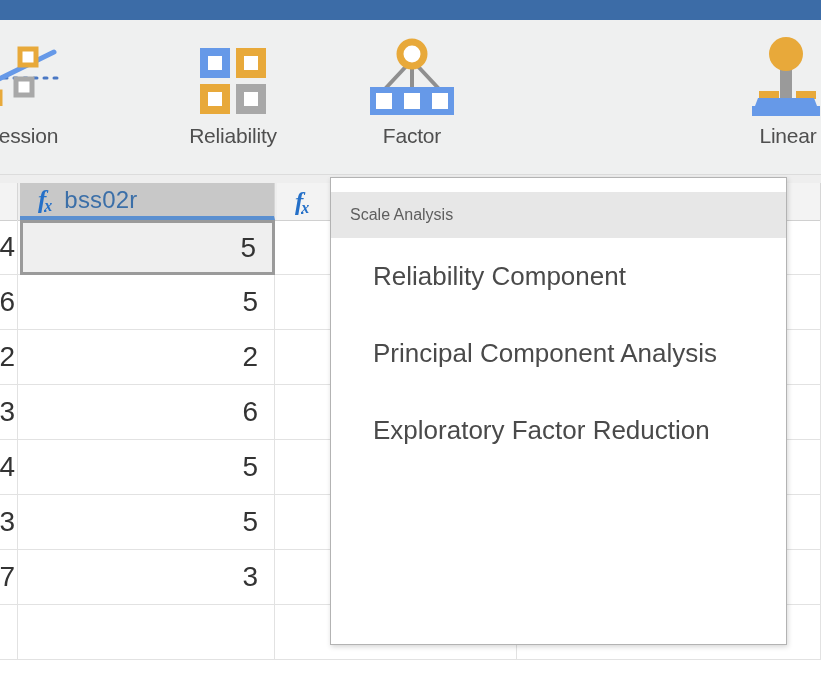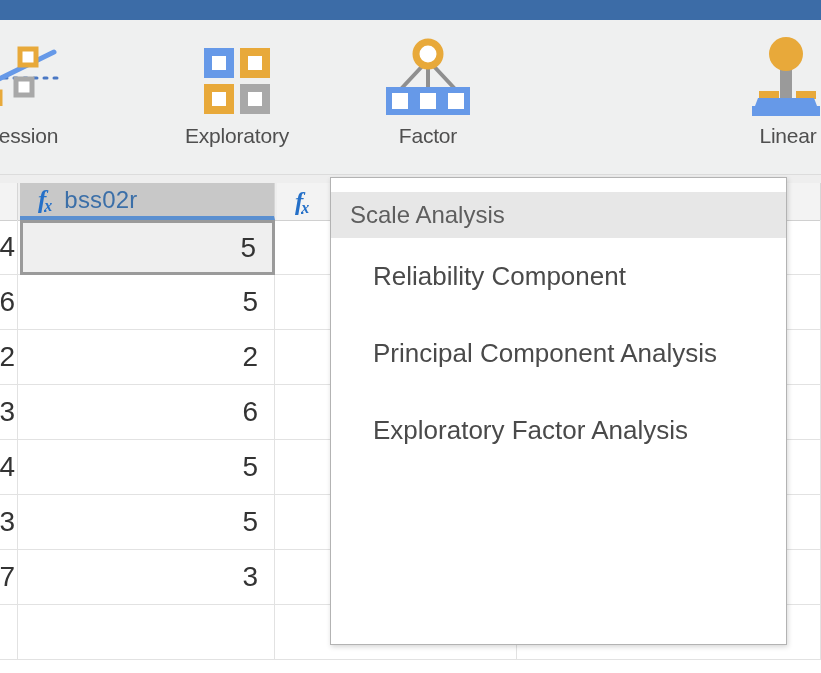--- a/index.html
+++ b/index.html
@@ -186,21 +186,21 @@
     box-sizing: border-box;
     box-shadow: 1px 2px 5px rgba(0,0,0,0.16);
     z-index: 50;
   }
   .menu-header {
     height: 46px;
     background: #e7e7e7;
     display: flex;
     align-items: center;
     padding-left: 19px;
-    font-size: 24px;
+    font-size: 16px;
     color: #5e5e5e;
     font-family: "Liberation Sans", sans-serif;
     cursor: default;
   }
   .menu-item {
     height: 77px;
     display: flex;
     align-items: center;
     padding-left: 42px;
     font-size: 26px;
@@ -236,24 +236,24 @@
     <div class="ribbon-label">Regression</div>
   </div>
 
   <div class="ribbon-group" style="left:185px;">
     <div class="ribbon-icon">
       <div class="freq-sq" style="left:15px; top:16px; border-color:#6699e8;"></div>
       <div class="freq-sq" style="left:51px; top:16px; border-color:#e8a93a;"></div>
       <div class="freq-sq" style="left:15px; top:52px; border-color:#e8a93a;"></div>
       <div class="freq-sq" style="left:51px; top:52px; border-color:#a8a8a8;"></div>
     </div>
-    <div class="ribbon-label">Exploratory</div>
-  </div>
-
-  <div class="ribbon-group" style="left:380px;">
+    <div class="ribbon-label">Reliability</div>
+  </div>
+
+  <div class="ribbon-group" style="left:364px;">
     <div class="ribbon-icon">
       <svg width="96" height="90" viewBox="0 0 96 90" xmlns="http://www.w3.org/2000/svg">
         <line x1="48" y1="28" x2="20" y2="58" stroke="#8f8f8f" stroke-width="4"></line>
         <line x1="48" y1="28" x2="48" y2="58" stroke="#8f8f8f" stroke-width="4"></line>
         <line x1="48" y1="28" x2="76" y2="58" stroke="#8f8f8f" stroke-width="4"></line>
         <circle cx="48" cy="22" r="12" fill="#ffffff" stroke="#e8a93a" stroke-width="7"></circle>
         <rect x="9" y="58" width="22" height="22" fill="#ffffff" stroke="#6699e8" stroke-width="6"></rect>
         <rect x="37" y="58" width="22" height="22" fill="#ffffff" stroke="#6699e8" stroke-width="6"></rect>
         <rect x="65" y="58" width="22" height="22" fill="#ffffff" stroke="#6699e8" stroke-width="6"></rect>
       </svg>
@@ -353,14 +353,14 @@
   </div>
 </div>
 
 <div id="menu">
   <div class="menu-top-gap"></div>
 
   <div class="menu-header">Scale Analysis</div>
   <div class="menu-item">Reliability Component</div>
 
   <div class="menu-item">Principal Component Analysis</div>
-  <div class="menu-item">Exploratory Factor Analysis</div>
+  <div class="menu-item">Exploratory Factor Reduction</div>
 </div>
 
 </body></html>

